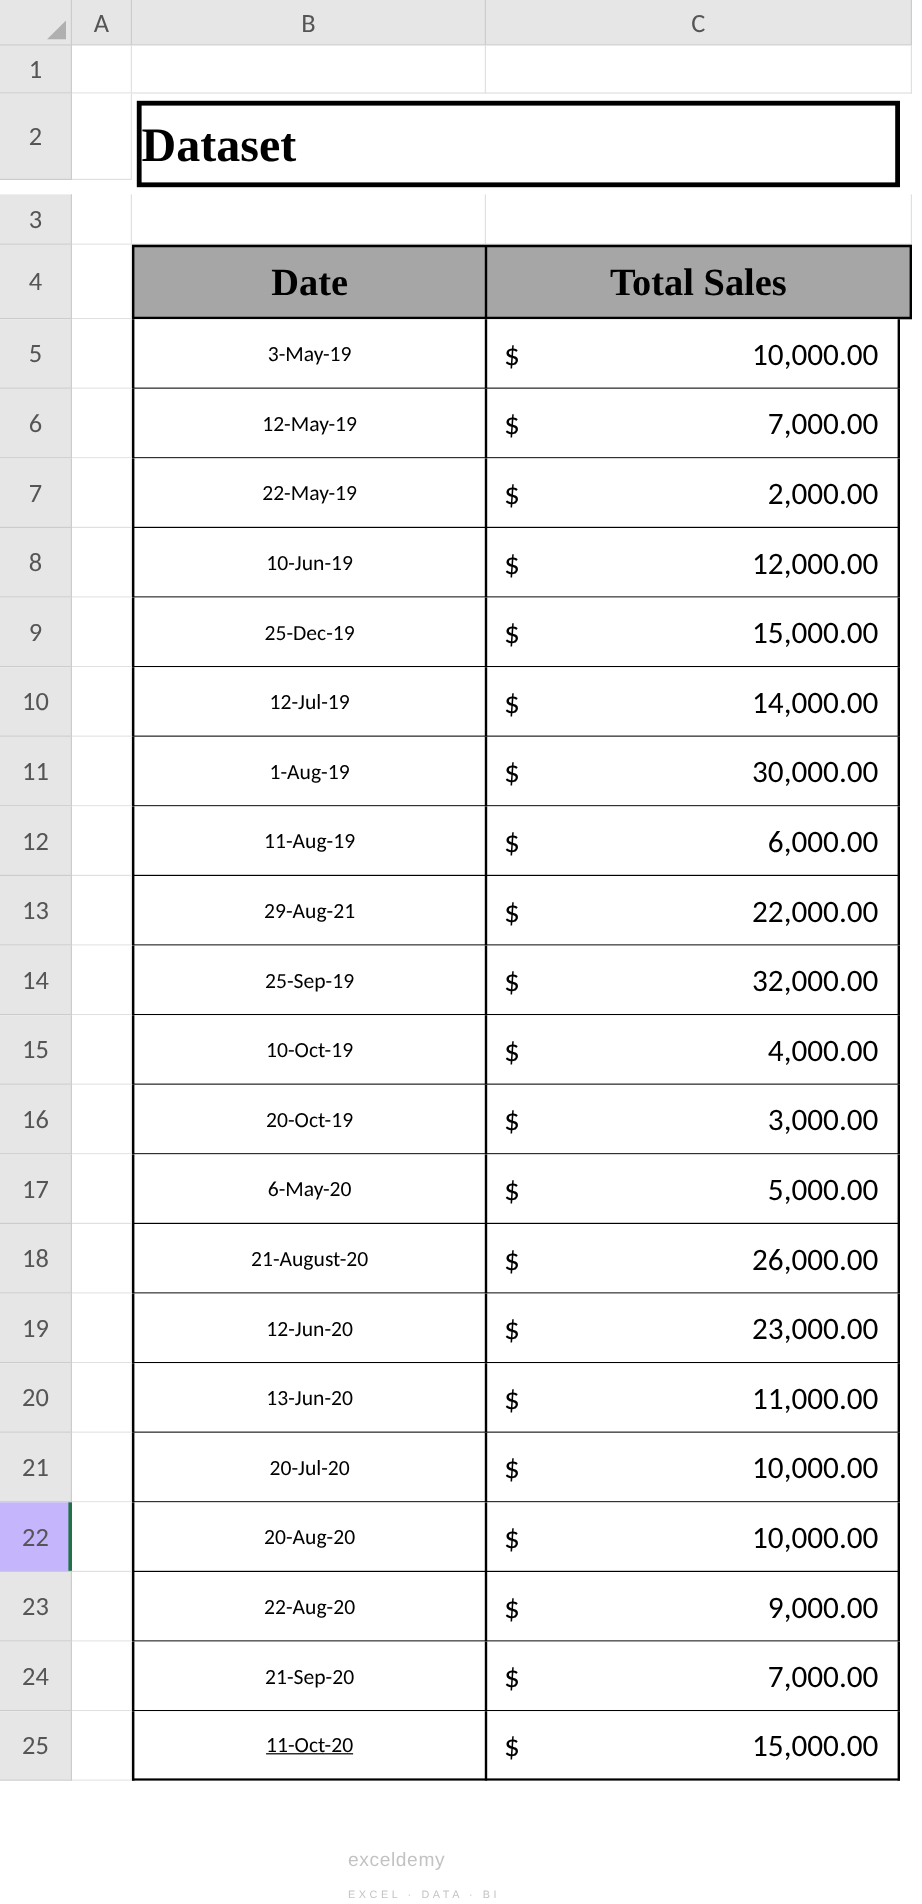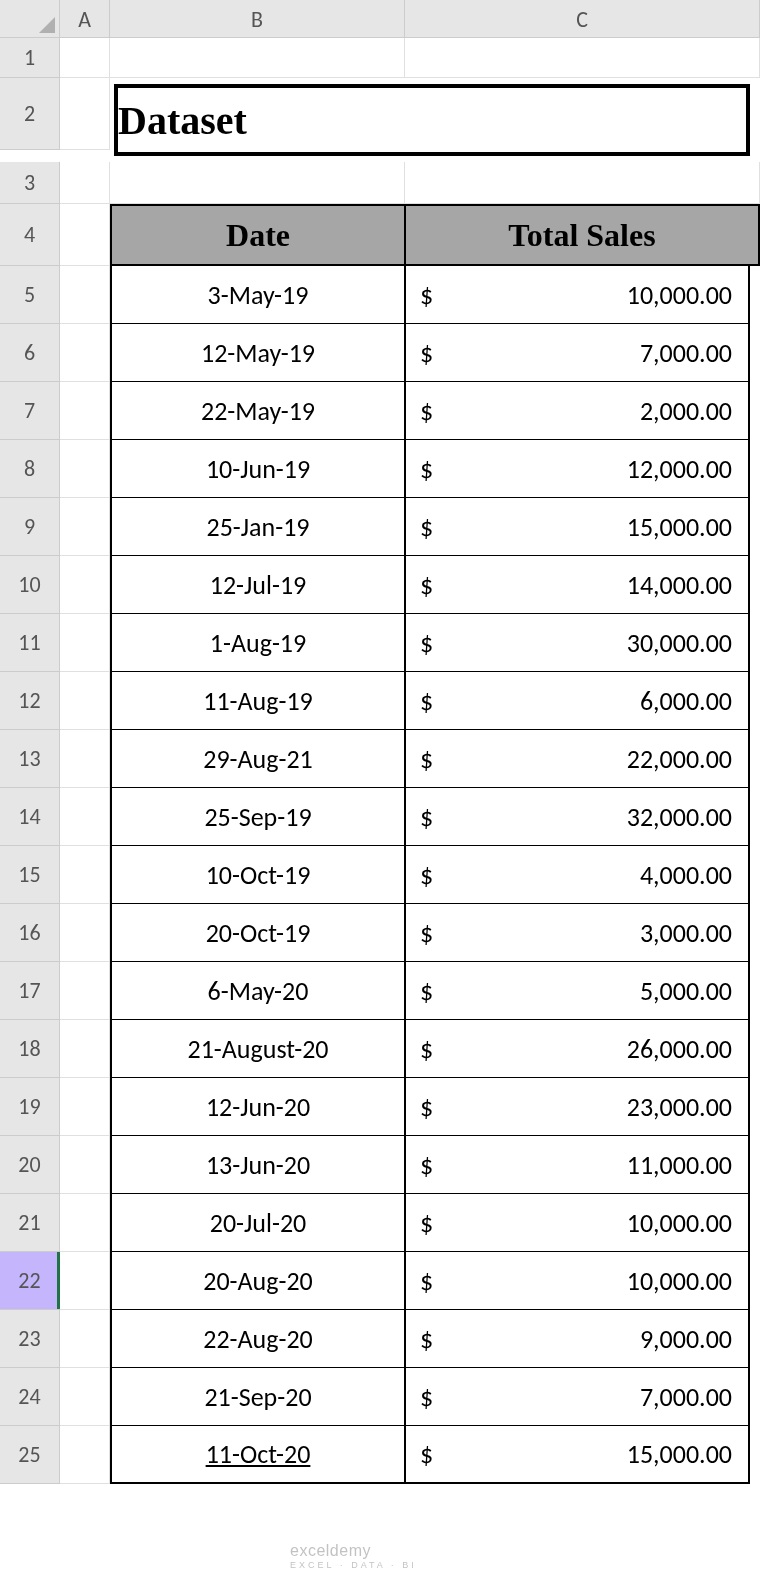--- a/index.html
+++ b/index.html
@@ -93,21 +93,21 @@
     align-items: center;
     justify-content: center;
   }
   .tbl-head-b { border-right-width: 1px; }
   .tbl-head-c { border-left-width: 1px; }
 
   .data-b {
     border-left: 2px solid #000;
     border-right: 1px solid #000;
     border-bottom: 1px solid #000;
-    font-size: 26px;
+    font-size: 18px;
     justify-content: center;
     background: #fff;
   }
   .data-c {
     border-left: 1px solid #000;
     border-right: 2px solid #000;
     border-bottom: 1px solid #000;
     font-size: 26px;
     background: #fff;
     margin-right: 10px;
@@ -126,21 +126,21 @@
     color: rgba(120,120,120,0.45);
     letter-spacing: 0.5px;
     pointer-events: none;
     font-family: Arial, sans-serif;
     line-height: 1;
   }
   .watermark .wm2 {
     font-size: 9px;
     letter-spacing: 3px;
     display: block;
-    margin-top: 2px;
+    margin-top: 16px;
   }
 </style>
 </head>
 <body>
 
 <div class="sheet">
 
   <div class="corner heads">
     <svg width="16" height="16">
       <polygon points="16,0 16,16 0,16" fill="#b0b0b0"></polygon>
@@ -207,21 +207,21 @@
     <div class="cell data-b r-d">
       <span>10-Jun-19</span>
     </div>
     <div class="cell data-c r-d">
       <span>$</span>
       <span>12,000.00</span>
     </div>
     <div class="row-head r-d">9</div>
     <div class="cell blank r-d"></div>
     <div class="cell data-b r-d">
-      <span>25-Jan-19</span>
+      <span>25-Dec-19</span>
     </div>
     <div class="cell data-c r-d">
       <span>$</span>
       <span>15,000.00</span>
     </div>
     <div class="row-head r-d">10</div>
     <div class="cell blank r-d"></div>
     <div class="cell data-b r-d">
       <span>12-Jul-19</span>
     </div>

